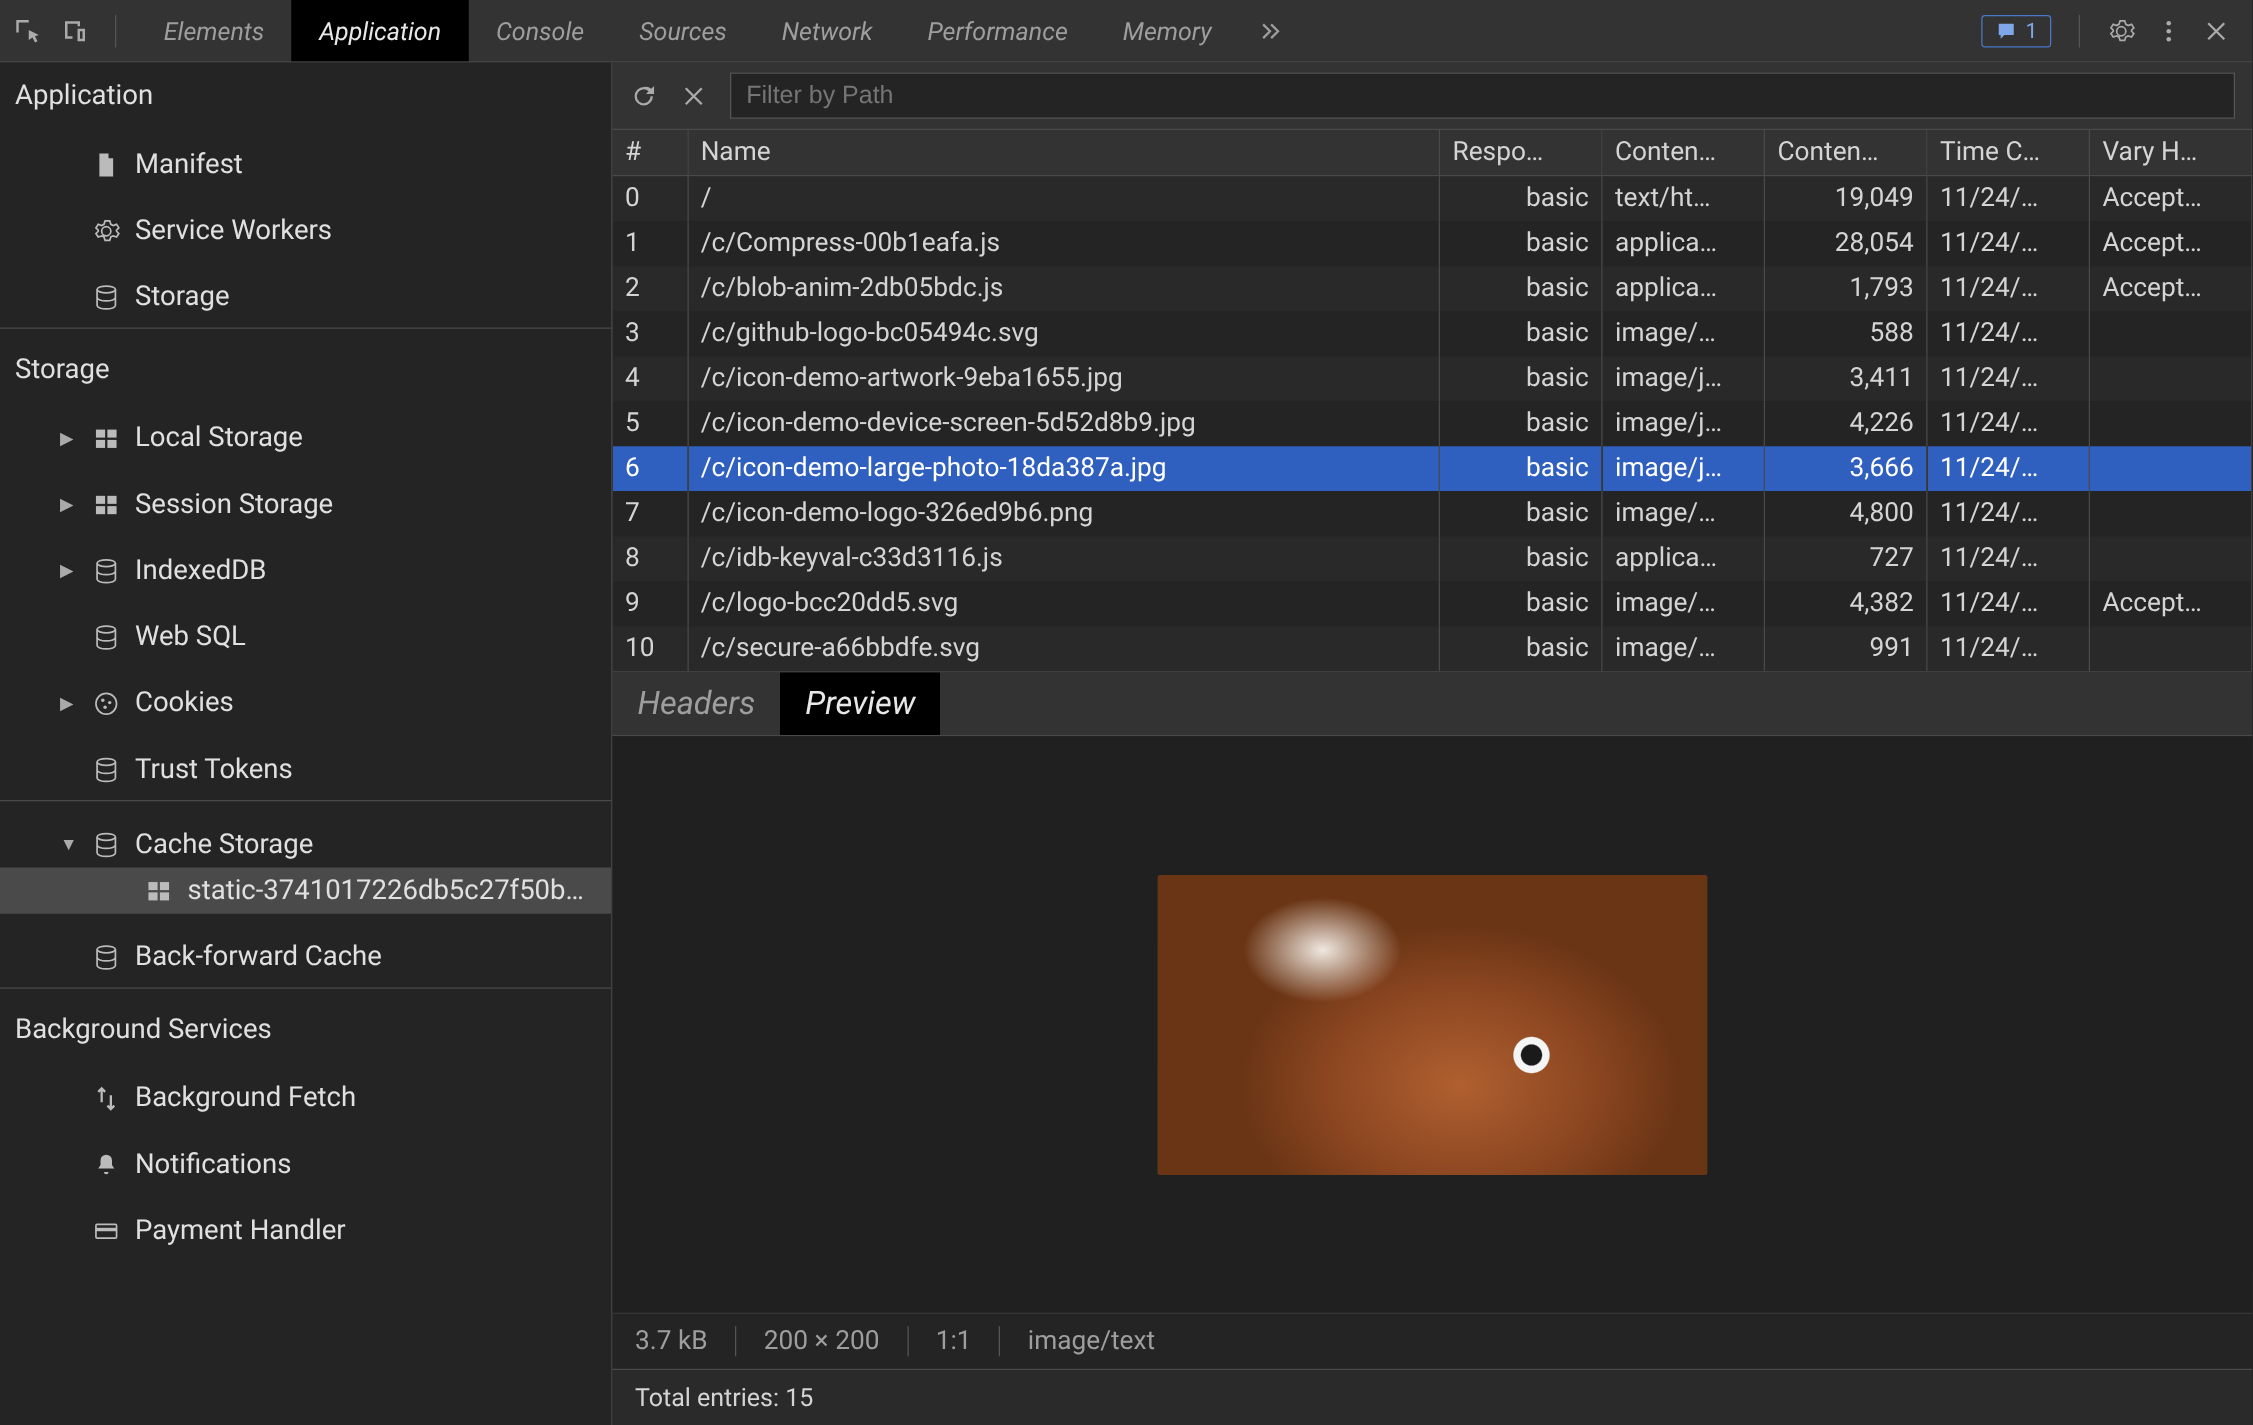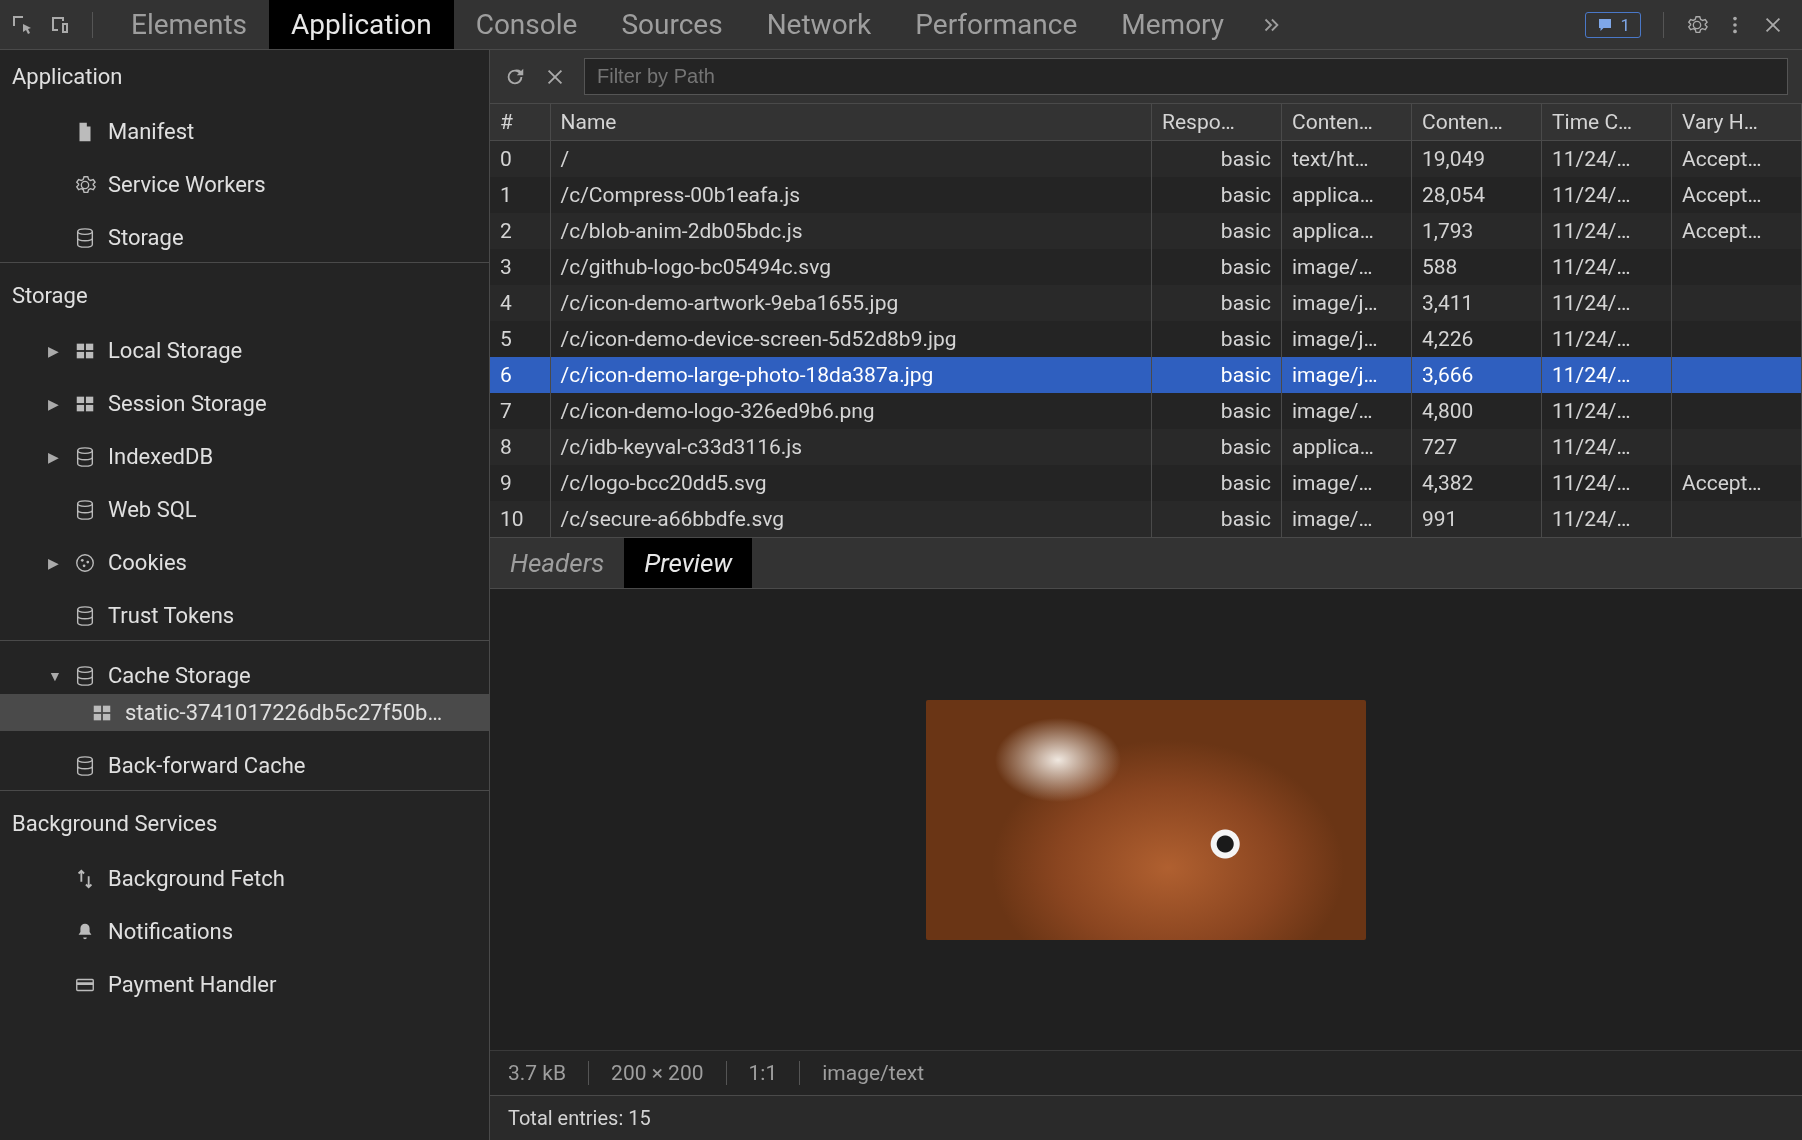--- a/index.html
+++ b/index.html
@@ -18,41 +18,41 @@
   height: 50px;
   background: #333333;
   border-bottom: 1px solid #4a4a4a;
 }
 .titlebar-left { display: flex; align-items: center; padding: 0 10px; gap: 14px; }
 .titlebar-left .icon { width: 24px; height: 24px; fill: #aaa; }
 .sep { width: 1px; height: 26px; background: #555; margin: 0 6px; }
 .tabs { display: flex; align-items: stretch; height: 100%; }
 .tab {
   display: flex; align-items: center; padding: 16px 22px;
-  color: #9e9e9e; cursor: pointer; font-size: 28px;
+  color: #9e9e9e; cursor: pointer; font-size: 20px; font-style: italic;
 }
 .tab.active { background: #000; color: #e8e8e8; }
 .tab-more { padding: 0 14px; display: flex; align-items: center; color: #9e9e9e; }
 .titlebar-right { margin-left: auto; display: flex; align-items: center; gap: 16px; padding-right: 18px; }
 .badge-wrap { display: flex; align-items: center; gap: 6px; border: 1px solid #4a78c8; border-radius: 3px; padding: 2px 10px; color: #7fa7e8; }
 .titlebar-right .icon { width: 22px; height: 22px; fill: #aaa; }
 
 .main { display: flex; height: calc(100% - 50px); }
 .sidebar {
   width: 490px; flex: 0 0 490px; border-right: 1px solid #4a4a4a;
   overflow-y: auto; background: #242424;
 }
 .section-title { padding: 14px 12px 8px; font-size: 22px; color: #e0e0e0; }
 .tree-item {
   display: flex; align-items: center; gap: 10px;
   padding: 6px 12px 6px 40px; cursor: pointer; font-size: 22px; color: #e0e0e0;
   white-space: nowrap; overflow: hidden; text-overflow: ellipsis;
 }
 .tree-item.depth1 { padding-left: 48px; margin-top: 16px; }
-.tree-item.depth2 { padding-left: 65px; text-align: right; }
+.tree-item.depth2 { padding-left: 90px; text-align: right; }
 .tree-item.selected { background: #4a4a4a; }
 .tree-item .expand { width: 14px; display: inline-block; color: #aaa; font-size: 14px; }
 .tree-item .iconbox { width: 26px; height: 22px; flex: 0 0 26px; display: flex; align-items: center; justify-content: center; }
 .tree-item .iconbox svg { width: 22px; height: 22px; fill: #bbb; }
 .divider { height: 1px; background: #4a4a4a; margin: 6px 0; }
 
 .content { flex: 1; display: flex; flex-direction: column; min-width: 0; }
 .filterbar {
   display: flex; align-items: center; gap: 18px; padding: 8px 14px;
   border-bottom: 1px solid #4a4a4a; background: #333333;
@@ -65,21 +65,21 @@
 .table-wrap { flex: 0 0 auto; overflow: hidden; border-bottom: 1px solid #4a4a4a; }
 table { width: 100%; border-collapse: collapse; table-layout: fixed; }
 th, td {
   text-align: left; padding: 6px 10px; border-right: 1px solid #4a4a4a;
   font-size: 21px; white-space: nowrap; overflow: hidden; text-overflow: ellipsis;
 }
 th { background: #333333; border-bottom: 1px solid #4a4a4a; font-weight: 400; color: #d4d4d4; }
 tbody tr:nth-child(odd) { background: #292929; }
 tbody tr:nth-child(even) { background: #242424; }
 tbody tr.selected { background: #2f5fbf; color: #fff; }
-td.num { text-align: left; }
+td.num { text-align: right; }
 col.c-idx { width: 60px; }
 col.c-name { width: auto; }
 col.c-resp { width: 130px; }
 col.c-ctype { width: 130px; }
 col.c-clen { width: 130px; }
 col.c-time { width: 130px; }
 col.c-vary { width: 130px; }
 
 .detail-tabs { display: flex; background: #333333; border-bottom: 1px solid #4a4a4a; }
 .dtab { padding: 10px 20px; font-size: 26px; color: #9e9e9e; cursor: pointer; font-style: italic; }

